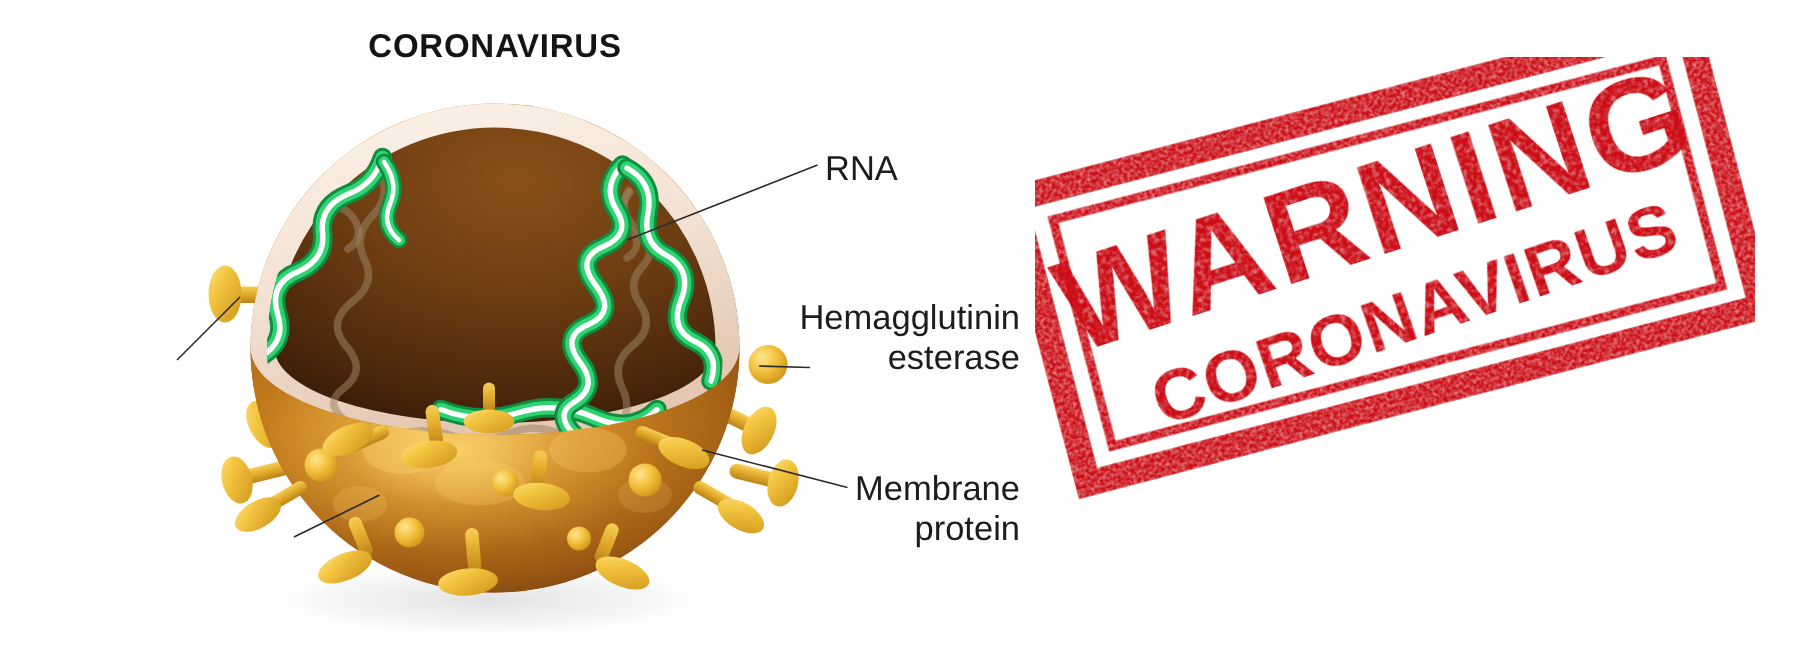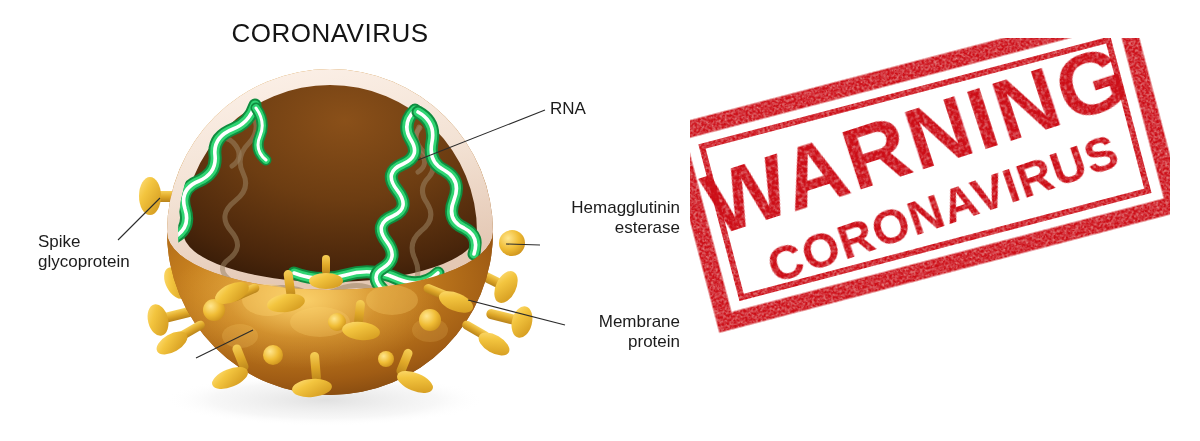--- a/index.html
+++ b/index.html
@@ -23,41 +23,41 @@
   }
 
   
   .title {
     position: absolute;
     left: 0;
     top: 18px;
     width: 660px;
     text-align: center;
     font-family: "Liberation Sans", sans-serif;
-    font-weight: normal;
-    font-size: 26px;
+    font-weight: bold;
+    font-size: 22px;
     letter-spacing: 0.5px;
     color: #141414;
     white-space: nowrap;
   }
 
   
   #virus-svg {
     position: absolute;
     left: 0;
     top: 0;
     width: 680px;
     height: 441px;
   }
 
   
   .lbl {
     position: absolute;
     font-family: "Liberation Sans", sans-serif;
-    font-size: 17px;
+    font-size: 23px;
     line-height: 1.18;
     color: #1c1c1c;
     white-space: pre-line;
   }
   .lbl.right-al { text-align: right; }
   .lbl.left-al  { text-align: left; }
 
   #label-spike       { left: 38px;  top: 232px; width: 130px; text-align: left; }
   #label-envelope    { left: 34px;  top: 353px; width: 190px; text-align: left; }
   #label-rna         { left: 550px; top: 99px;  width: 80px;  text-align: left; }
@@ -327,22 +327,20 @@
 
     <g stroke="#2b2b2b" stroke-width="1.1" fill="none">
       <line x1="118" y1="240" x2="160" y2="198"></line>
       <line x1="196" y1="358" x2="253" y2="330"></line>
       <line x1="545" y1="110" x2="418" y2="160"></line>
       <line x1="540" y1="245" x2="506" y2="244"></line>
       <line x1="565" y1="325" x2="468" y2="300"></line>
     </g>
   </svg>
 
-  <div class="lbl left-al" id="label-spike">Spike
-glycoprotein</div>
 
 
   <div class="lbl left-al" id="label-rna">RNA</div>
 
   <div class="lbl right-al" id="label-membrane">Membrane
 protein</div>
 
   <div class="lbl right-al" id="label-hemagg">Hemagglutinin
 esterase</div>
 

